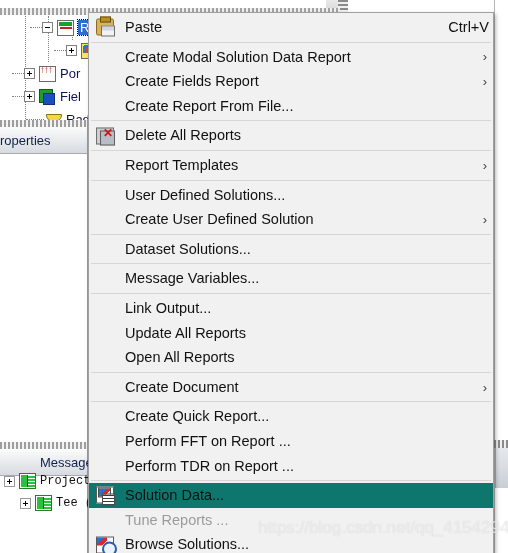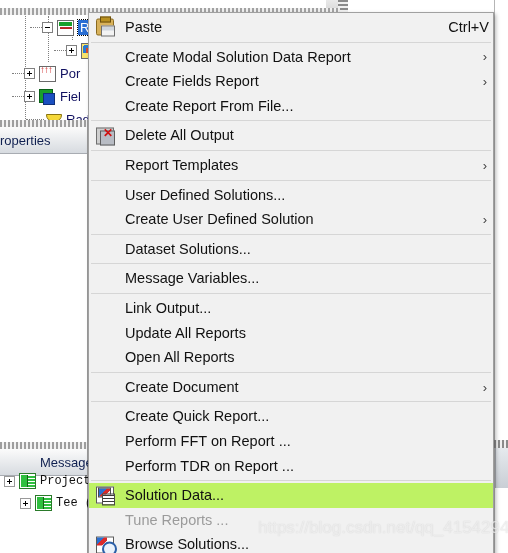--- a/index.html
+++ b/index.html
@@ -217,21 +217,21 @@
     display: flex;
     align-items: center;
     font-size: 14.5px;
     color: #111111;
     padding-left: 36px;
     cursor: default;
     white-space: nowrap;
   }
   .mi .mlabel { line-height: 1; }
   .mi.sel {
-    background: #bef264;
+    background: #0f766e;
   }
   .mi.disabled { color: #9b9b9b; }
   .mi .accel {
     margin-left: auto;
     font-size: 14.5px;
     color: #111111;
     padding-right: 4px;
   }
   .mi .chev {
     margin-left: auto;
@@ -435,21 +435,21 @@
     </div>
 
     <div class="mi">
       <span class="mlabel">Create Report From File...</span>
     </div>
 
     <div class="sep"></div>
 
     <div class="mi">
       <span class="micon mic-delrep"></span>
-      <span class="mlabel">Delete All Output</span>
+      <span class="mlabel">Delete All Reports</span>
     </div>
 
     <div class="sep"></div>
 
     <div class="mi">
       <span class="mlabel">Report Templates</span>
       <span class="chev">›</span>
     </div>
 
     <div class="sep"></div>

